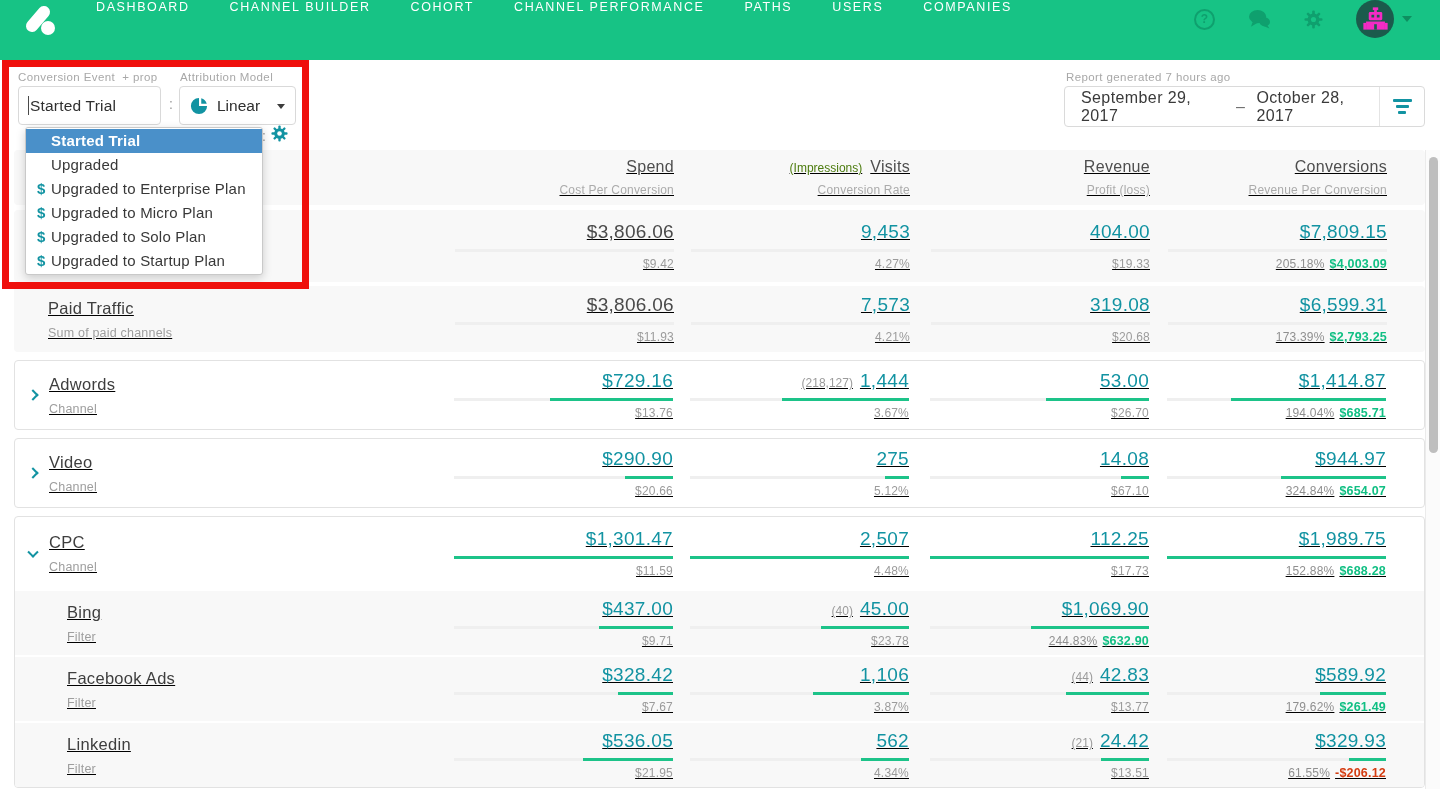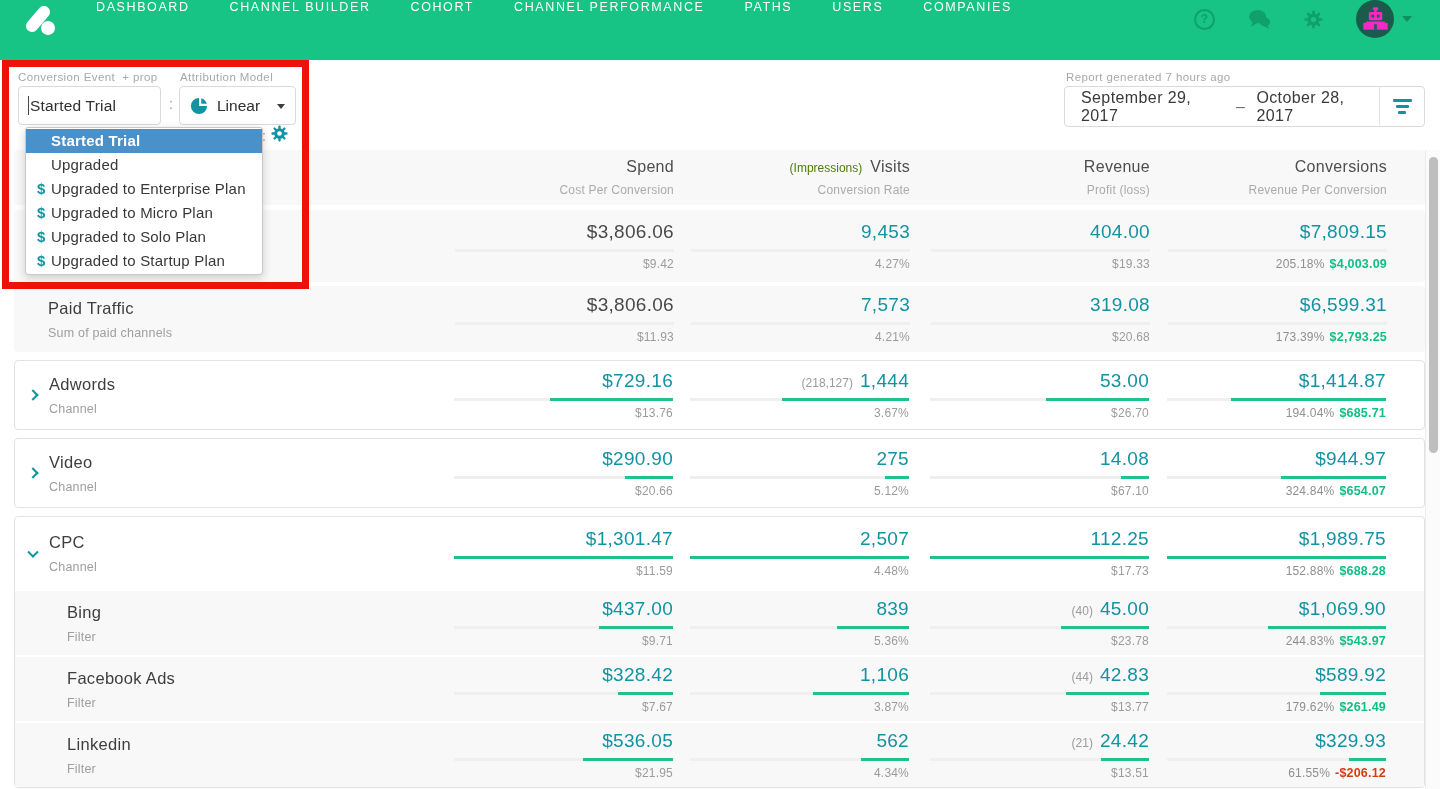--- a/index.html
+++ b/index.html
@@ -43,21 +43,21 @@
     border-radius:4px; display:flex; align-items:center; padding-left:16px; font-size:16px; color:#3A3A3A;
     letter-spacing:.4px; cursor:pointer; }
   .date-sep { margin:0 11px; color:#6f6f6f; }
   .date-divider { margin-left:auto; align-self:stretch; border-left:1px solid #E4E4E4; }
   .filter-btn { width:46px; display:flex; flex-direction:column; align-items:center; gap:3px; cursor:pointer; }
   .filter-btn i { display:block; height:3px; background:#1293A2; border-radius:1px; }
   .fl-1{width:19px} .fl-2{width:13px} .fl-3{width:8px}
 
   
   .table-wrap { position:absolute; left:14px; top:150px; width:1411px; }
-  .grid-row { display:grid; grid-template-columns:1fr 220px 236px 240px 237px; padding-right:38px; align-items:center; }
+  .grid-row { display:grid; grid-template-columns:1fr 220px 236px 240px 237px; padding-right:38px; align-items:center;text-decoration:underline; }
   .thead { height:55px; background:#F8F8F8; border-radius:4px; margin-bottom:5px; }
   .th { display:flex; flex-direction:column; align-items:flex-end; }
   .th-mainline { display:flex; align-items:baseline; }
   .th-pre { font-size:12px; color:#4d7c0f; margin-right:8px; }
   .th-main { font-size:16px; color:#4E4E4E; letter-spacing:.3px; }
   .th-sub { font-size:12px; color:#ABABAB; margin-top:7px; letter-spacing:.2px; }
   .card { border-radius:4px; margin-bottom:8px; overflow:hidden; }
   .card.summary { background:#F8F8F8; }
   .card.summary-first { margin-bottom:4px; }
   .card.channel { background:#fff; border:1px solid #E2E2E2; }
@@ -480,47 +480,38 @@
             <div class="num-main-line">
               <span class="num-main">$437.00</span>
             </div>
             <div class="bar">
               <div class="bar-fill" style="width: 34%;"></div>
             </div>
             <div class="num-sub">$9.71</div>
           </div>
           <div class="num-cell">
             <div class="num-main-line">
-              <span class="num-main">839</span>
-            </div>
-            <div class="bar">
-              <div class="bar-fill" style="width: 33%;"></div>
-            </div>
-            <div class="num-sub">5.36%</div>
-          </div>
-          <div class="num-cell">
-            <div class="num-main-line">
               <span class="num-pre">(40)</span>
               <span class="num-main">45.00</span>
             </div>
             <div class="bar">
               <div class="bar-fill" style="width: 40%;"></div>
             </div>
             <div class="num-sub">$23.78</div>
           </div>
           <div class="num-cell">
             <div class="num-main-line">
               <span class="num-main">$1,069.90</span>
             </div>
             <div class="bar">
               <div class="bar-fill" style="width: 54%;"></div>
             </div>
             <div class="num-sub">
               <span class="pct">244.83%</span>
-              <span class="profit">$543.97</span>
+              <span class="profit">$632.90</span>
             </div>
           </div>
         </div>
         <div class="row grid-row filter">
           <div class="title-cell">
             <span class="row-title">Facebook Ads</span>
             <span class="row-sub">Filter</span>
           </div>
           <div class="num-cell">
             <div class="num-main-line">

